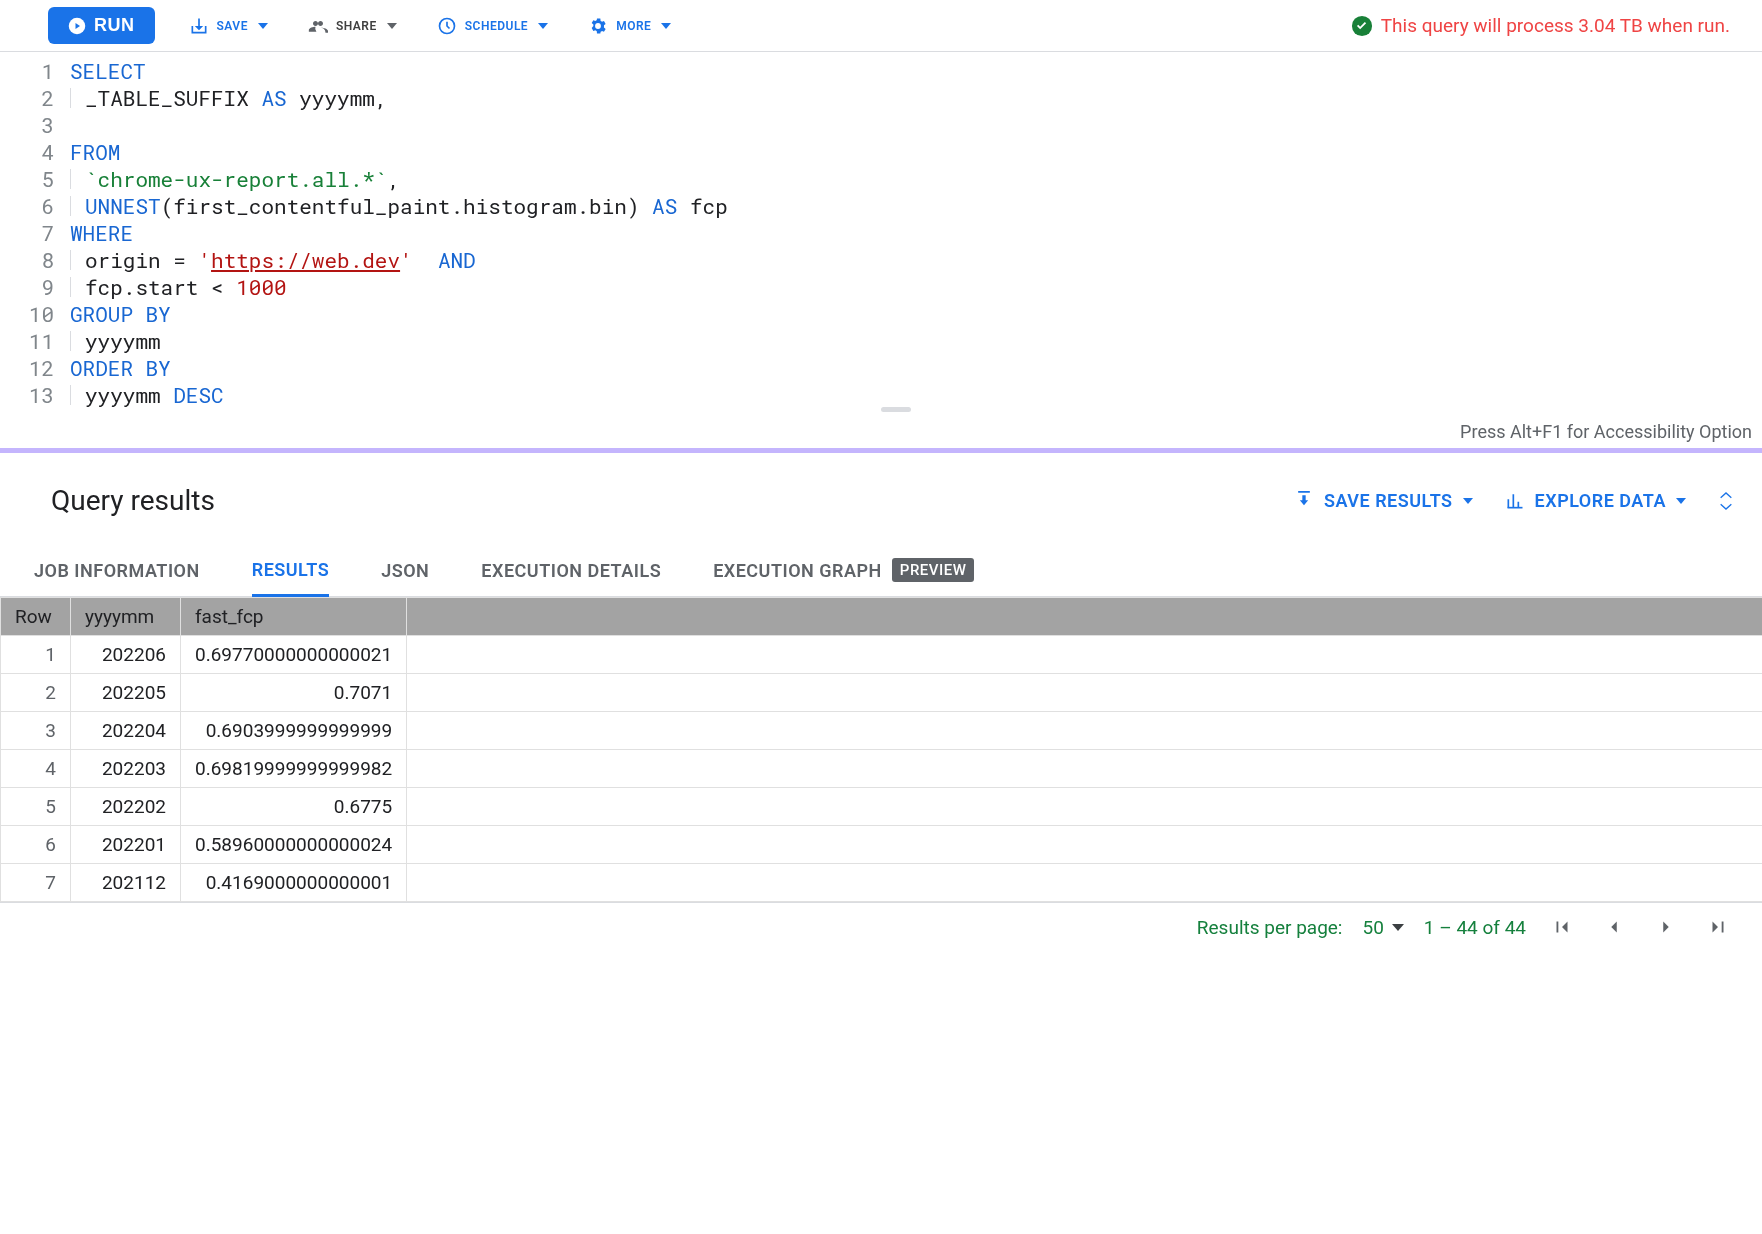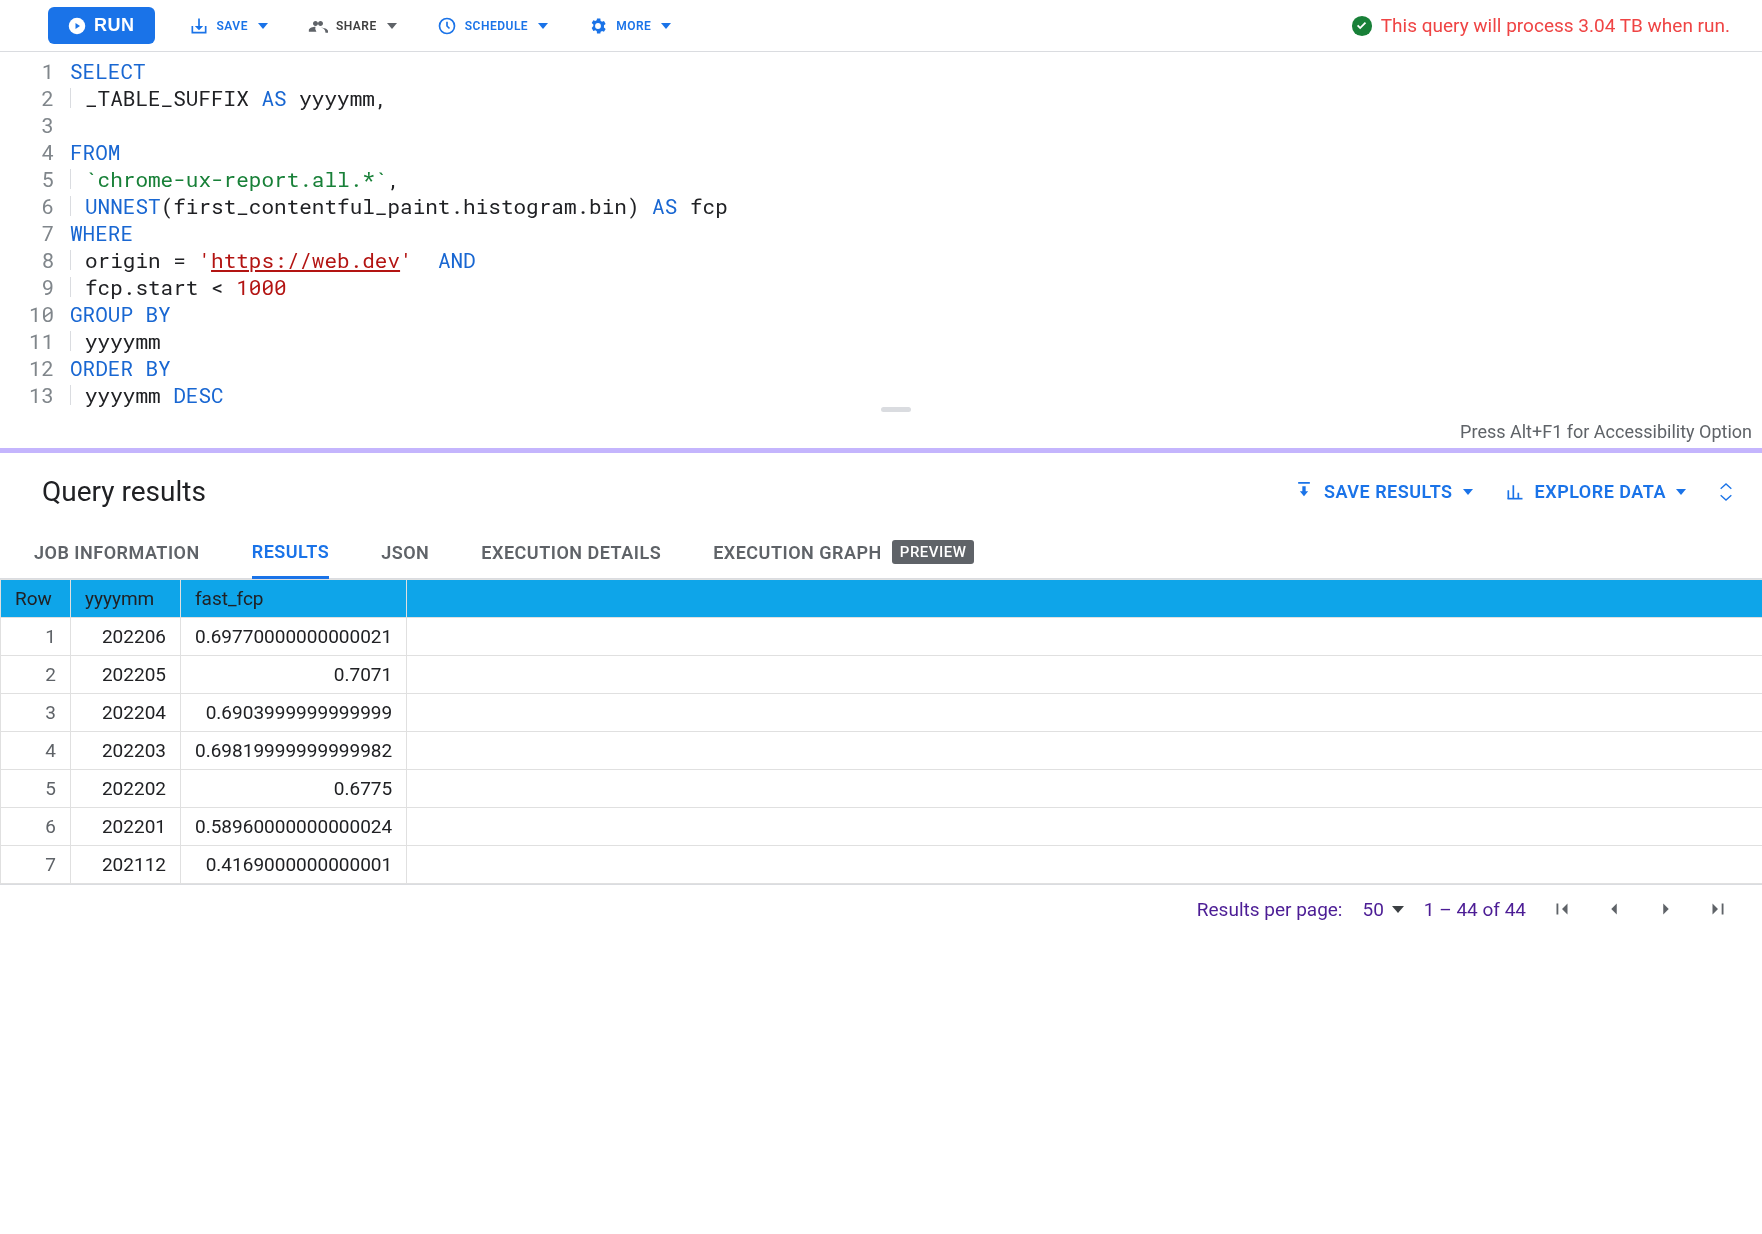--- a/index.html
+++ b/index.html
@@ -26,47 +26,47 @@
   .str{color:#b31412}
   .num{color:#b31412}
   .tbl{color:#188038}
   .lnk{text-decoration:underline}
   .guide{display:inline-block;border-left:1px solid #dadce0;height:20px;margin-right:14px;vertical-align:middle;position:relative;top:-2px}
   .editor-foot{display:flex;justify-content:flex-end;align-items:center;padding:4px 10px 6px 10px;color:#5f6368;font-size:18px;border-bottom:5px solid #c4b5fd;position:relative}
   .drag-handle{position:absolute;left:50%;top:-10px;width:30px;height:5px;border-radius:3px;background:#dadce0}
 
   
   .res-hdr{display:flex;align-items:center;padding:14px 28px 10px 34px;gap:32px}
-  .res-hdr h2{margin:8px;font-size:28px;font-weight:400}
+  .res-hdr h2{margin:17px;font-size:28px;font-weight:400}
   .res-hdr .spacer{flex:1}
   .hbtn{display:flex;align-items:center;gap:10px;color:#1a73e8;font-weight:600;cursor:pointer;font-size:18px;letter-spacing:.5px}
   .hbtn .caret{width:0;height:0;border-left:5px solid transparent;border-right:5px solid transparent;border-top:6px solid #1a73e8}
   .expand-col{display:flex;flex-direction:column;gap:2px;color:#1a73e8;cursor:pointer}
   .expand-col svg{width:16px;height:10px}
 
   
   .tabs{display:flex;gap:52px;padding:0 34px;border-bottom:1px solid #dadce0}
   .tab{padding:14px 0;color:#5f6368;font-weight:600;cursor:pointer;font-size:18px;letter-spacing:.5px;display:flex;align-items:center;gap:10px}
   .tab.active{color:#1a73e8;border-bottom:3px solid #1a73e8;margin-bottom:-1px}
   .pill{background:#5f6368;color:#fff;font-size:15px;padding:3px 8px;border-radius:3px;font-weight:500}
 
   
   .tbl-wrap{overflow:auto}
   table.res{border-collapse:collapse;width:100%}
   table.res th,table.res td{border:1px solid #e0e0e0;padding:7px 14px;font-size:19px;text-align:right;font-weight:400;font-variant-numeric:tabular-nums}
-  table.res th{background:#0ea5e9;text-align:left}
+  table.res th{background:#a3a3a3;text-align:left}
   table.res th:first-child{width:70px;text-align:left}
   table.res td:first-child{color:#5f6368;text-align:right;width:70px}
   table.res td:nth-child(2){width:110px}
   table.res td:nth-child(3){width:225px}
   table.res th:nth-child(2),table.res th:nth-child(3){text-align:left}
   table.res td:last-child,table.res th:last-child{border-right:none}
 
   
-  .pager{display:flex;align-items:center;justify-content:flex-end;gap:20px;padding:8px 28px;border-top:1px solid #dadce0;color:#4c1d95;font-size:19px}
+  .pager{display:flex;align-items:center;justify-content:flex-end;gap:20px;padding:8px 28px;border-top:1px solid #dadce0;color:#15803d;font-size:19px}
   .pager .sel{display:flex;align-items:center;gap:8px;cursor:pointer}
   .pager .caretd{width:0;height:0;border-left:6px solid transparent;border-right:6px solid transparent;border-top:7px solid #3c4043}
   .pagbtn{display:flex;align-items:center;justify-content:center;width:32px;height:32px;color:#5f6368;cursor:pointer}
   .pagbtn svg{width:22px;height:22px;fill:#5f6368}
 </style>
 </head>
 <body>
 
 <div class="toolbar">
   <button class="btn-run">

